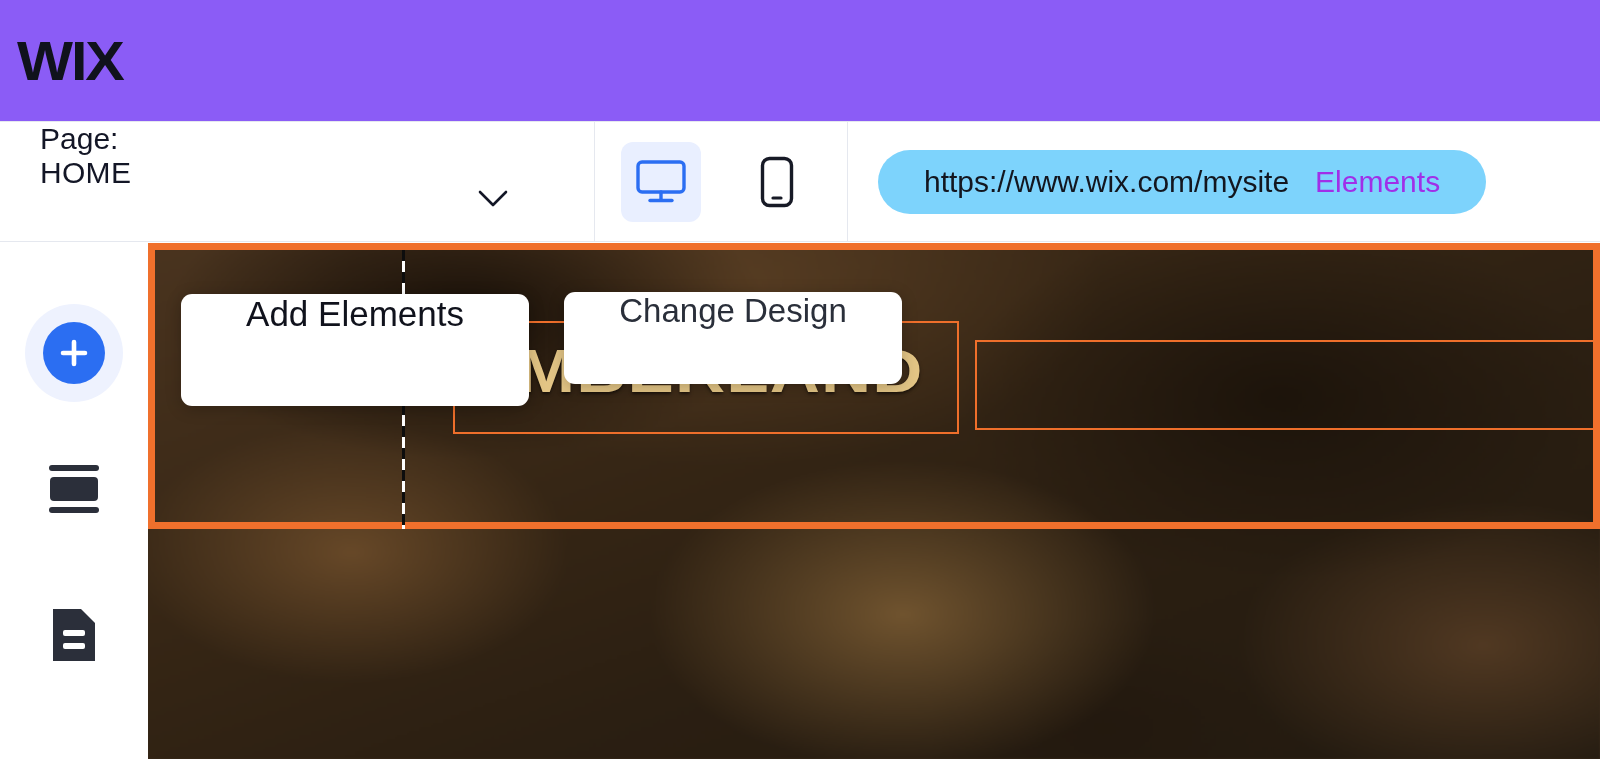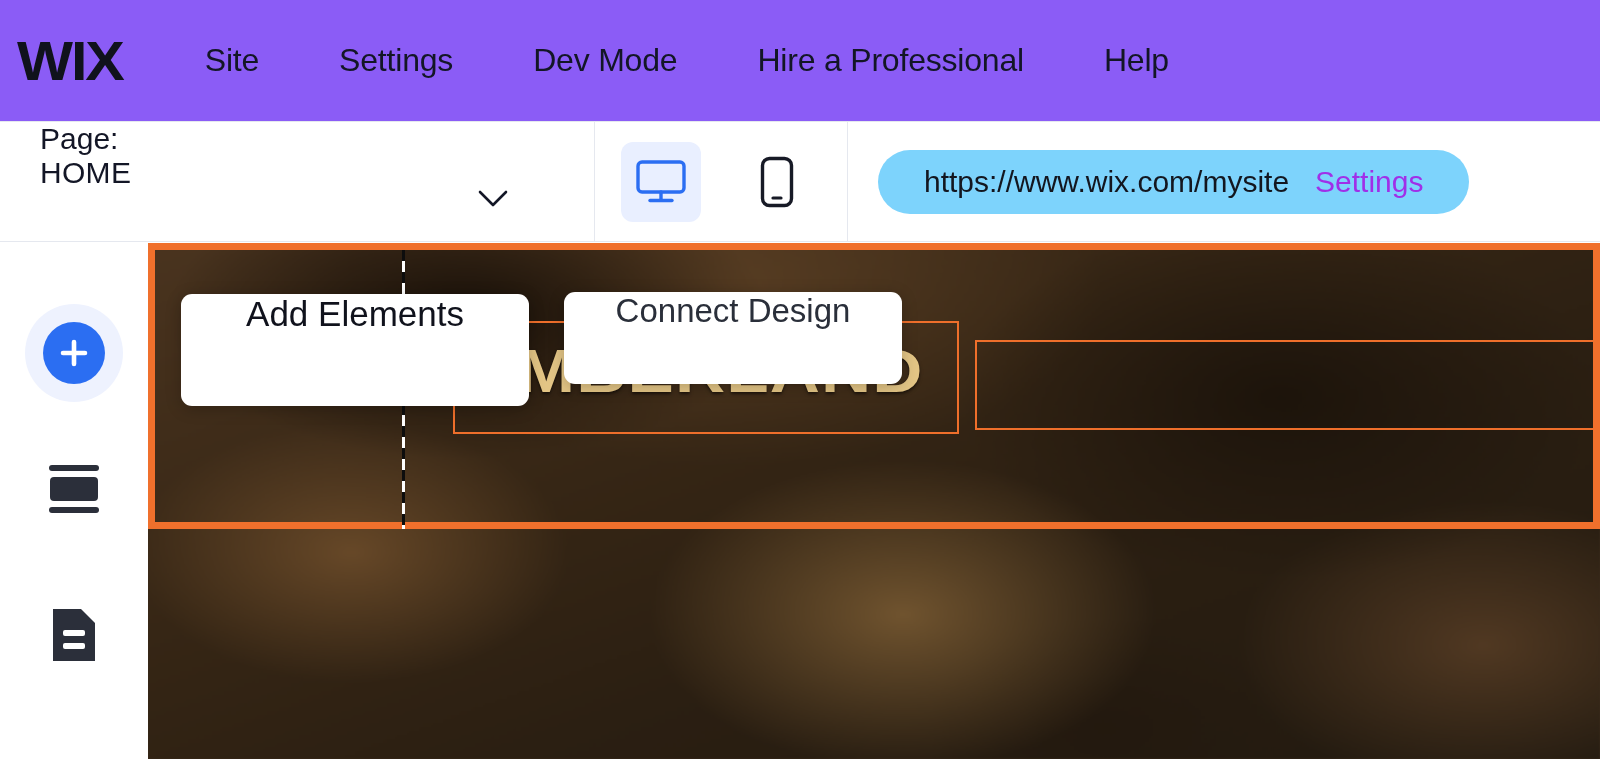--- a/index.html
+++ b/index.html
@@ -225,27 +225,20 @@
   }
   .card-change .card-text { font-size: 33px; color: #2a2f3a; }
 </style>
 </head>
 <body>
 
 <div id="root">
 
   <div class="topbar">
     <div class="wix-logo">WIX</div>
-    <div class="topnav">
-      <div class="topnav-item">Site</div>
-      <div class="topnav-item">Settings</div>
-      <div class="topnav-item">Dev Mode</div>
-      <div class="topnav-item">Hire a Professional</div>
-      <div class="topnav-item">Help</div>
-    </div>
   </div>
 
   <div class="toolbar">
 
     <div class="page-select">
       <span class="page-label">Page:</span>
       <span class="page-value">HOME</span>
       <span class="chev">
         <svg width="30" height="18" viewBox="0 0 30 18" fill="none">
           <path d="M2 2 L15 15 L28 2" stroke="#131626" stroke-width="2.6" stroke-linecap="round" stroke-linejoin="round"></path>
@@ -269,21 +262,21 @@
           <path d="M13 42 H21" stroke="#171a26" stroke-width="3.2" stroke-linecap="round"></path>
         </svg>
       </div>
     </div>
 
     <div class="vdiv"></div>
 
     <div class="urlwrap">
       <div class="urlpill">
         <span class="urltext">https://www.wix.com/mysite</span>
-        <span class="connect">Settings</span>
+        <span class="connect">Elements</span>
       </div>
     </div>
   </div>
 
   <div class="sidebar">
 
     <div class="side-add">
       <div class="side-add-inner">
         <svg width="34" height="34" viewBox="0 0 34 34" fill="none">
           <path d="M17 6 V28 M6 17 H28" stroke="#ffffff" stroke-width="4.6" stroke-linecap="round"></path>
@@ -317,16 +310,16 @@
     <div class="sel-logo"></div>
     <div class="sel-menu"></div>
     <div class="sel-section"></div>
     <div class="guide"></div>
   </div>
 
   <div class="card card-add">
     <span class="card-text">Add Elements</span>
   </div>
   <div class="card card-change">
-    <span class="card-text">Connect Design</span>
+    <span class="card-text">Change Design</span>
   </div>
 
 </div>
 
 </body></html>

